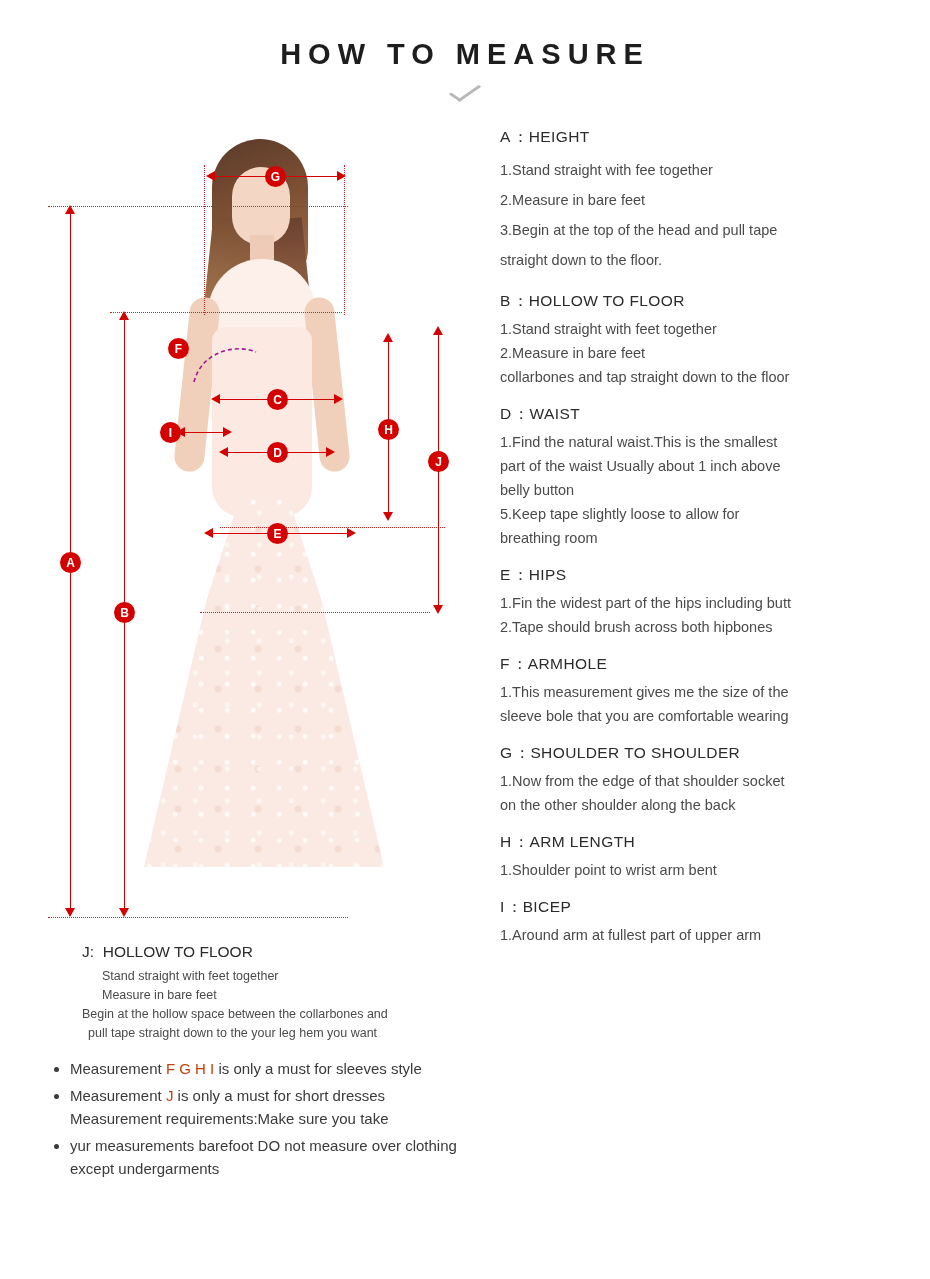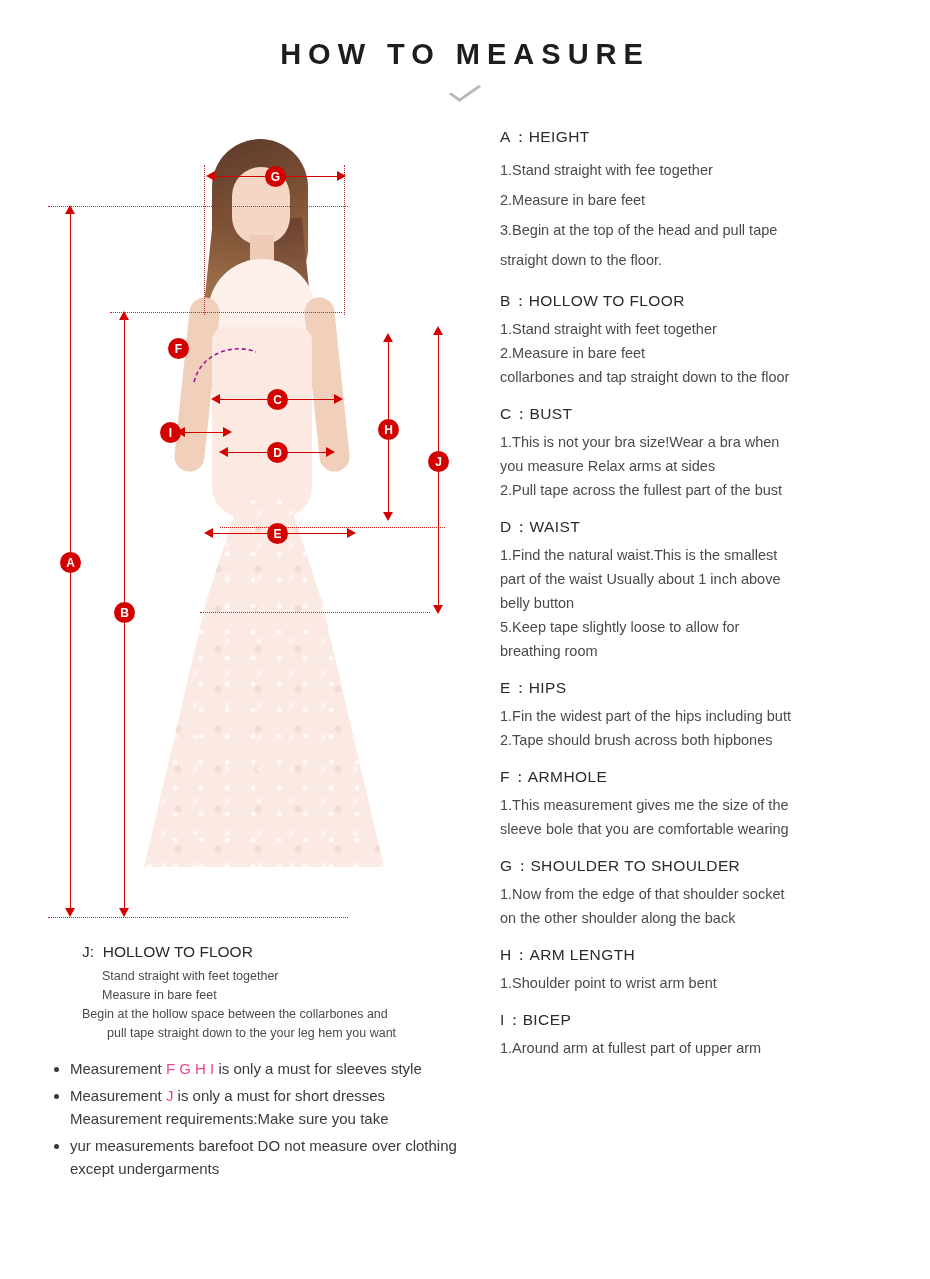--- a/index.html
+++ b/index.html
@@ -187,28 +187,28 @@
   .ar-left  { border-top: 5px solid transparent; border-bottom: 5px solid transparent; border-right: 9px solid #d40000; }
   .ar-right { border-top: 5px solid transparent; border-bottom: 5px solid transparent; border-left: 9px solid #d40000; }
 
   
   .notes { padding: 6px 30px 0 48px; width: 492px; }
   .notes-title {
     font-size: 15.5px; color: #2b2b2b; margin: 0 0 6px 34px;
   }
   .notes-sub { font-size: 12.5px; color: #4a4a4a; line-height: 19px; margin: 0 0 0 54px; }
   .notes-sub.indent { margin-left: 34px; }
-  .notes-sub.flat { margin-left: 59px; }
+  .notes-sub.flat { margin-left: 40px; }
   ul.bullets {
     margin: 14px 0 0 0; padding-left: 22px;
   }
   ul.bullets li {
     font-size: 15px; line-height: 23px; color: #3a3a3a; margin-bottom: 4px;
   }
-  .red { color: #ec4899; }
+  .red { color: #c2410c; }
 </style>
 </head>
 <body>
 
 <div class="page-title">HOW TO MEASURE</div>
 <div class="chevron-wrap">
   <span class="chevron"></span>
 </div>
 
 <div class="columns">
@@ -330,28 +330,20 @@
 
     <div class="section">
       <div class="section-head">
         <span class="ltr">B</span>：<span>HOLLOW TO FLOOR</span>
       </div>
       <p>1.Stand straight with feet together</p>
       <p>2.Measure in bare feet</p>
       <p>collarbones and tap straight down to the floor</p>
     </div>
 
-    <div class="section">
-      <div class="section-head">
-        <span class="ltr">C</span>：<span>BUST</span>
-      </div>
-      <p>1.This is not your bra size!Wear a bra when</p>
-      <p>you measure Relax arms at sides</p>
-      <p>2.Pull tape across the fullest part of the bust</p>
-    </div>
 
     <div class="section">
       <div class="section-head">
         <span class="ltr">D</span>：<span>WAIST</span>
       </div>
       <p>1.Find the natural waist.This is the smallest</p>
       <p>part of the waist Usually about 1 inch above</p>
       <p>belly button</p>
       <p>5.Keep tape slightly loose to allow for</p>
       <p>breathing room</p>

